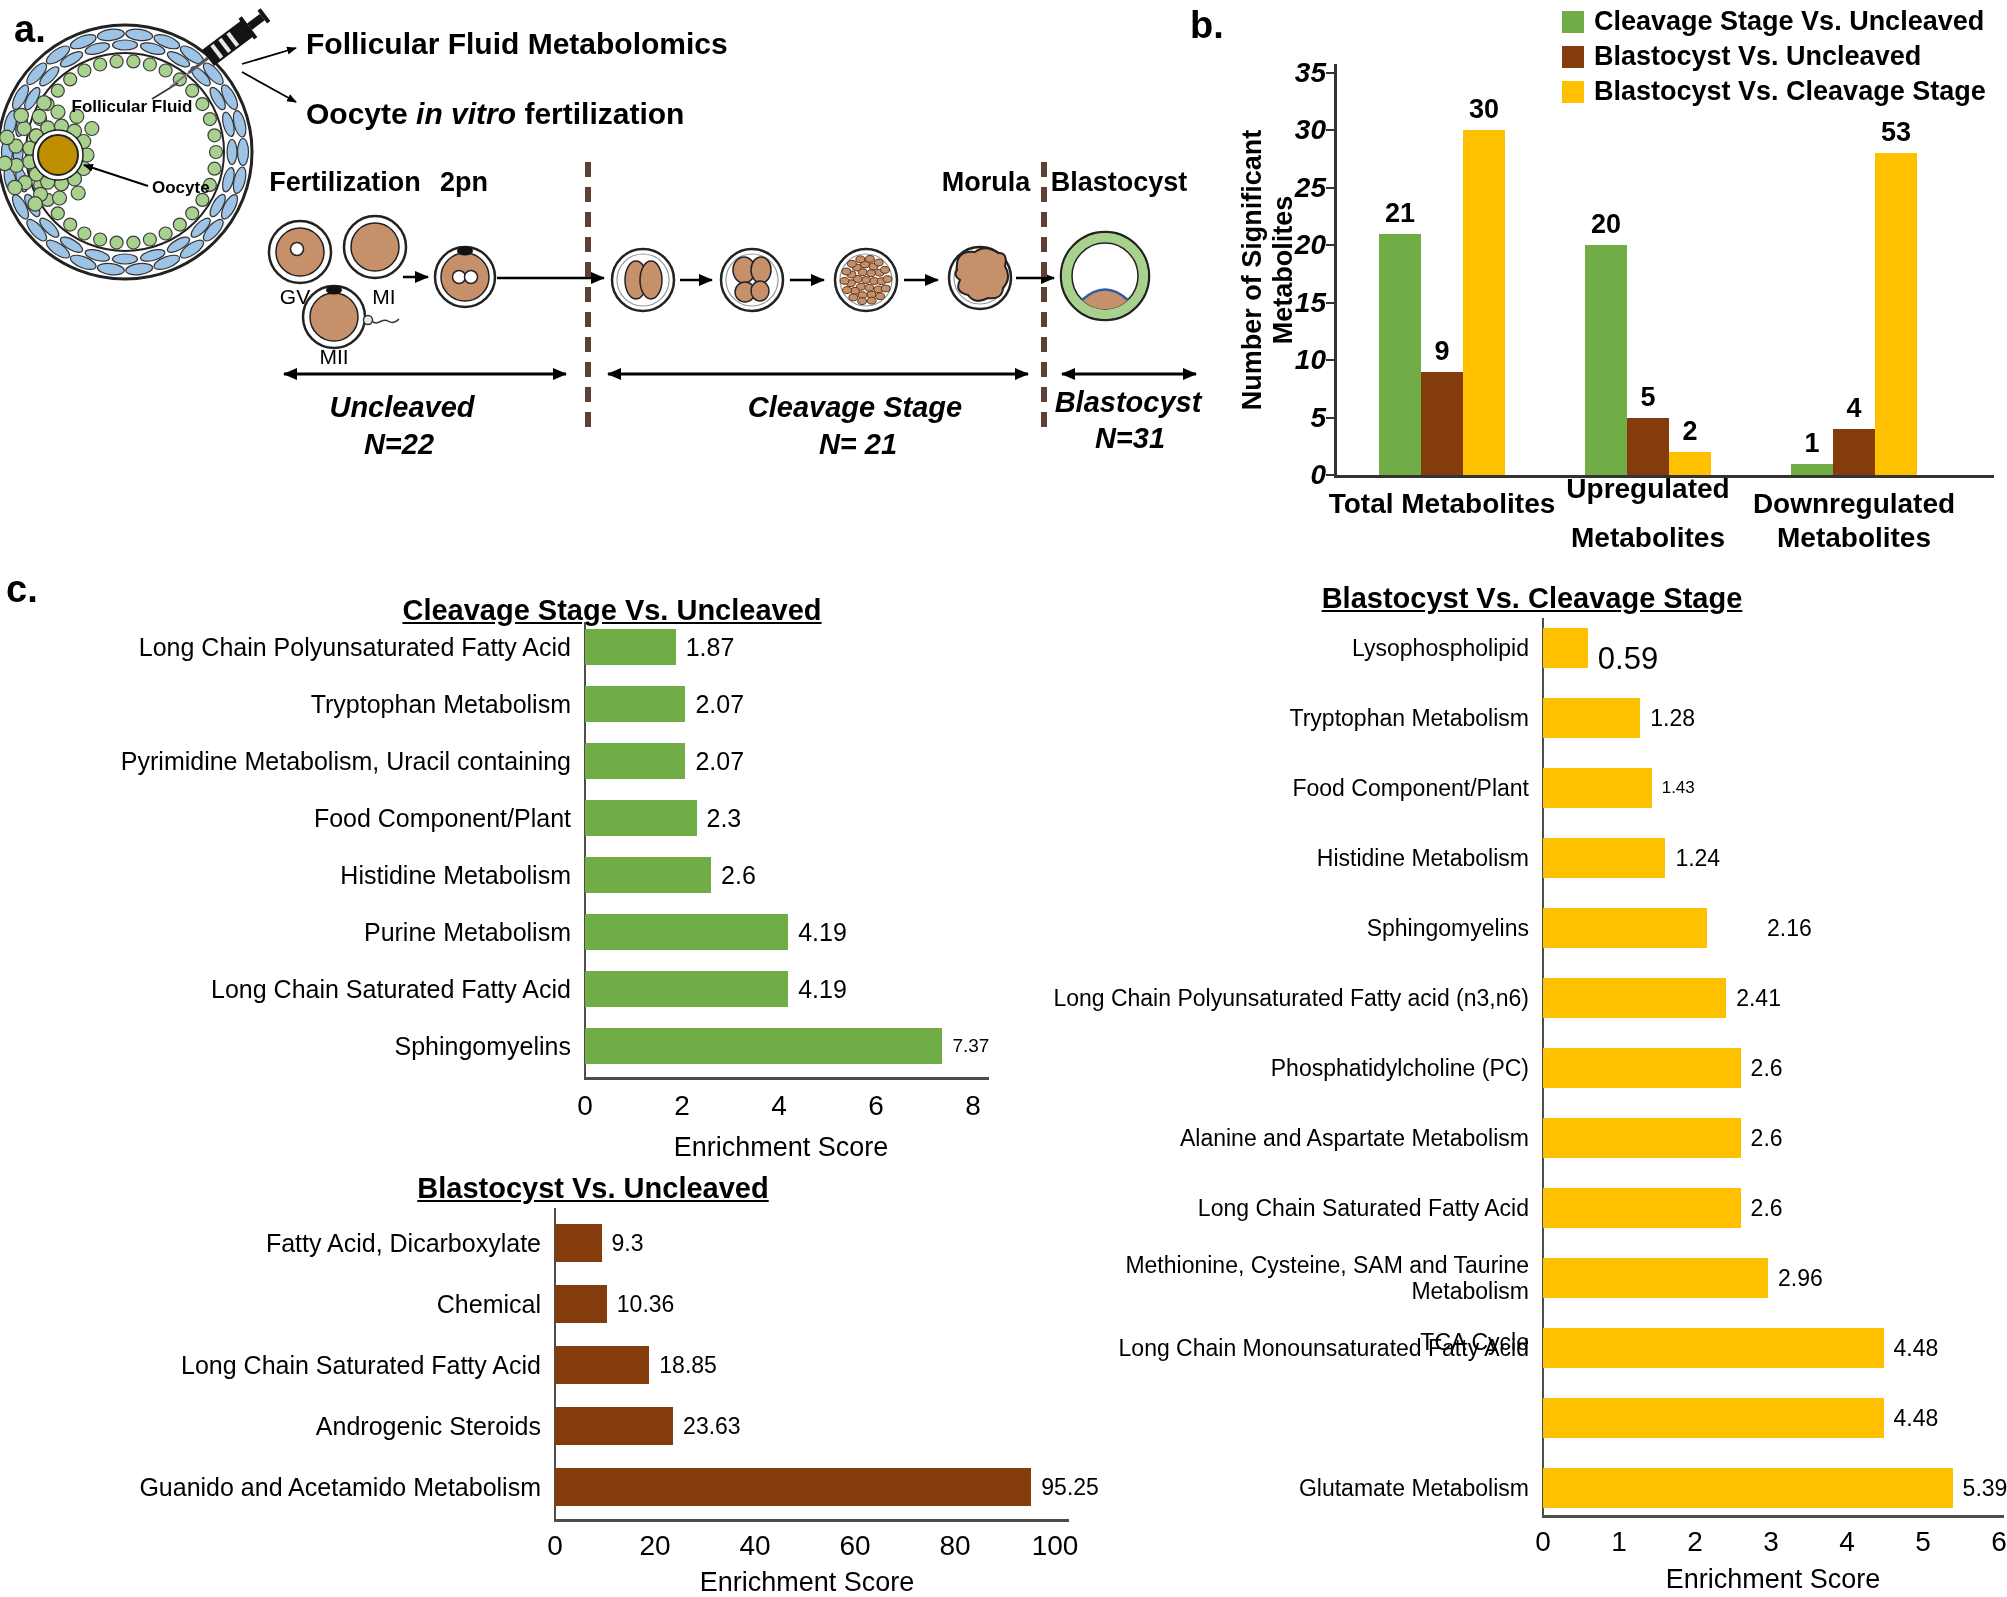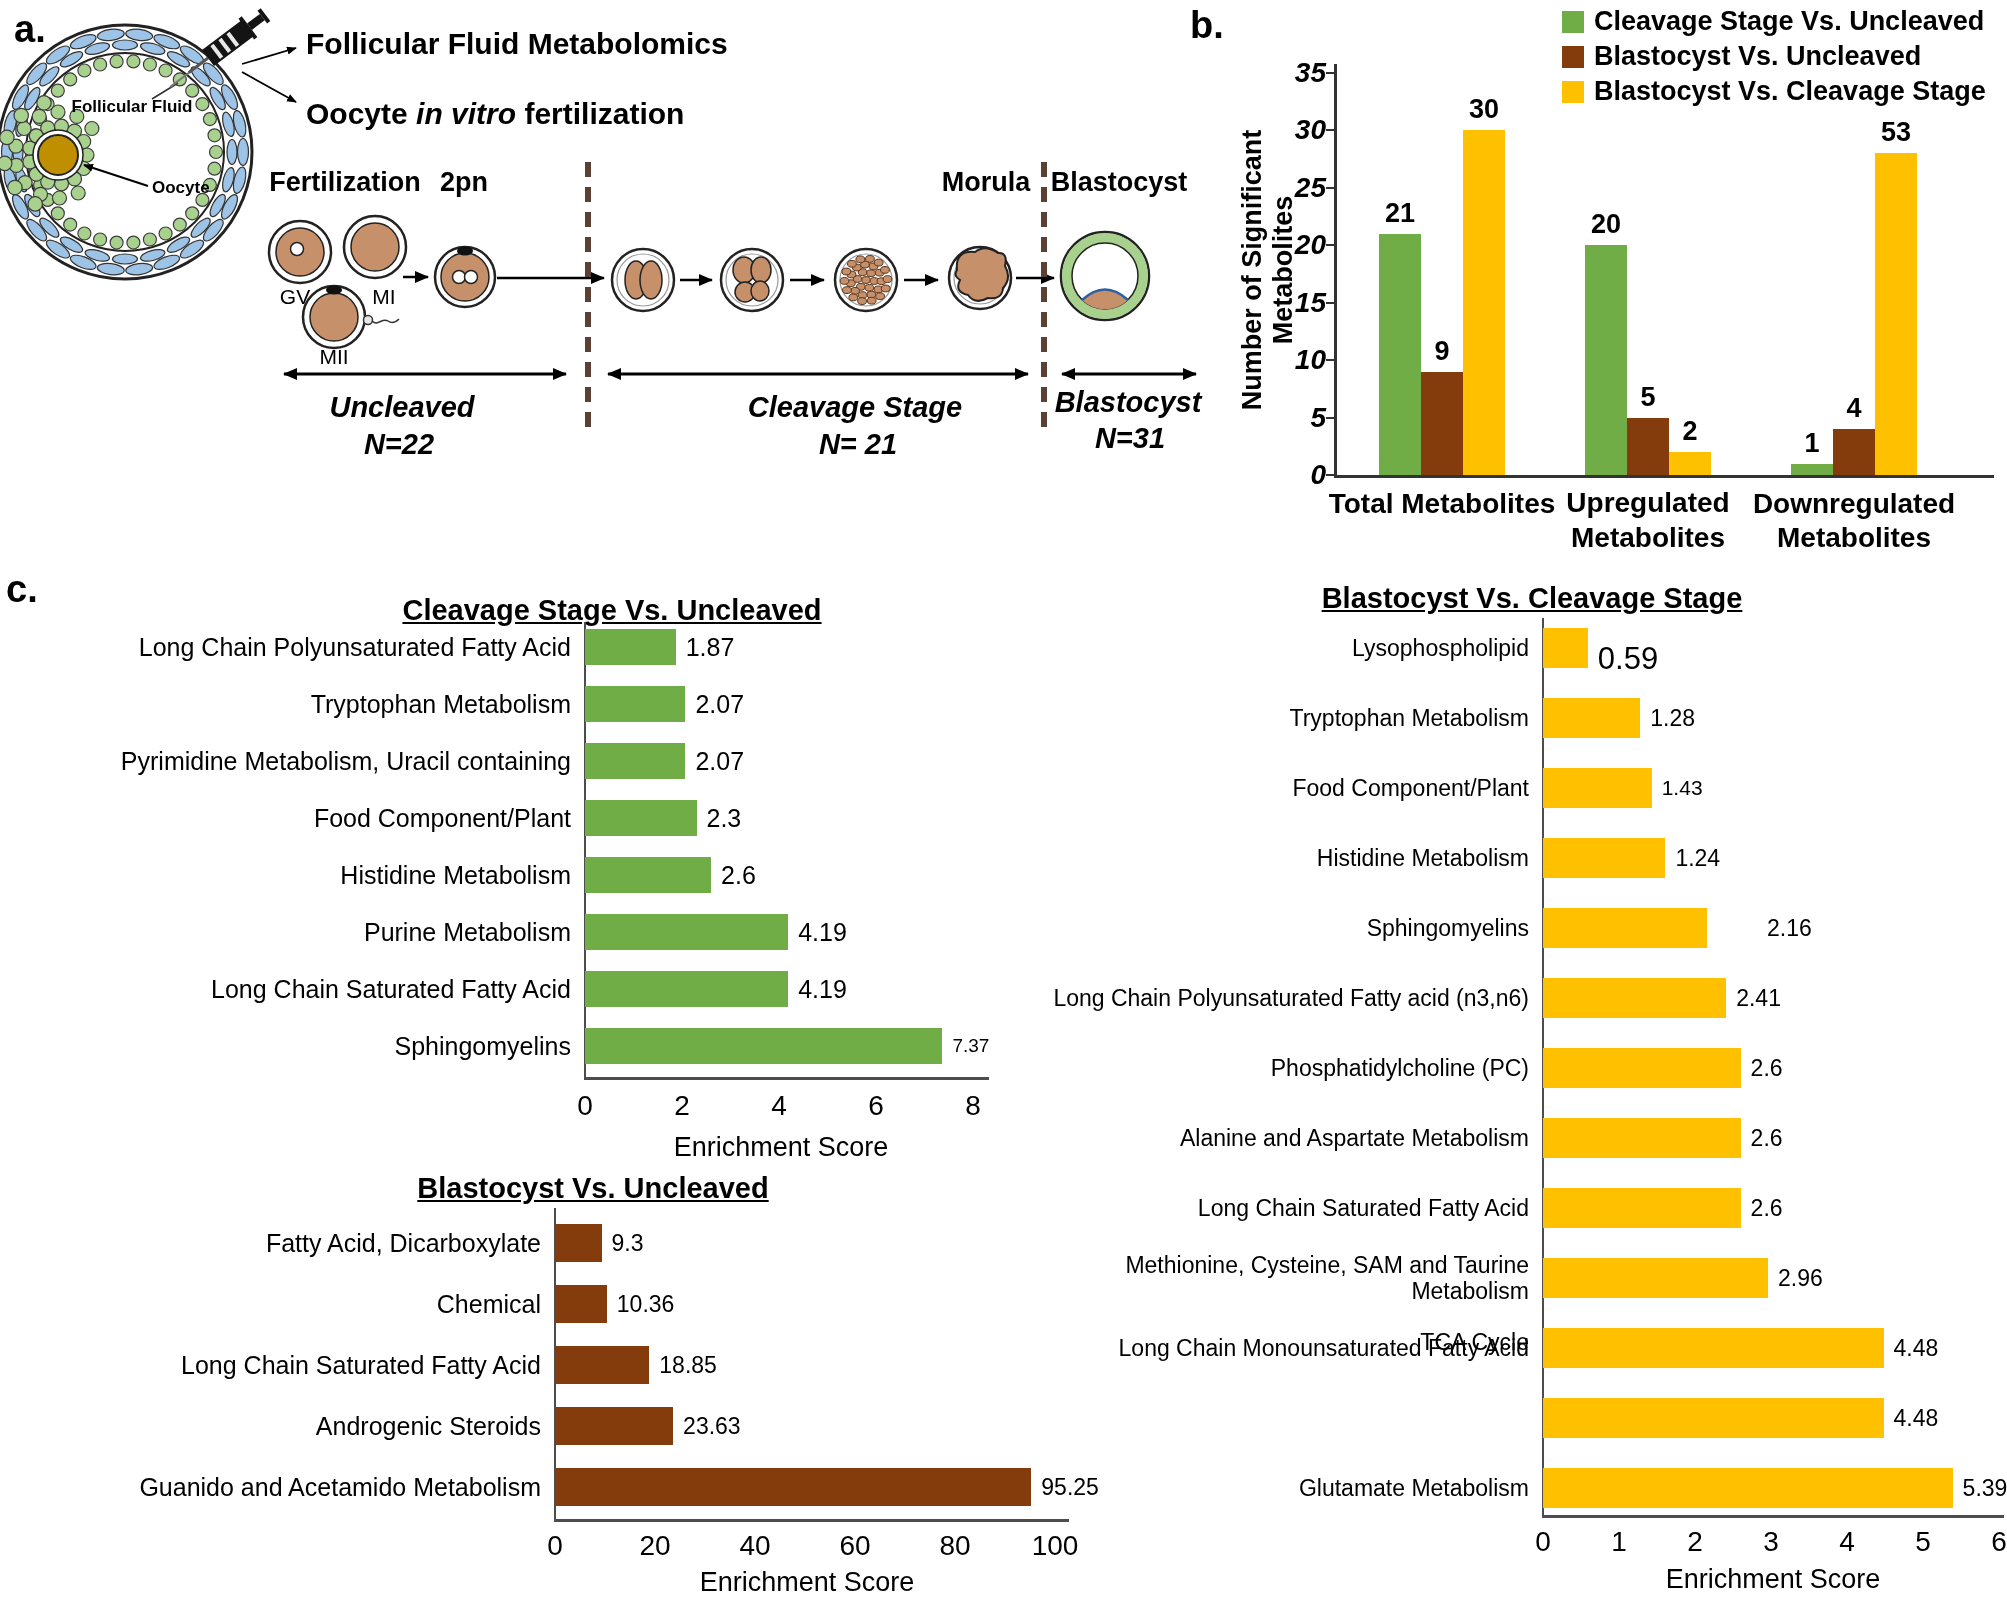--- a/index.html
+++ b/index.html
@@ -375,21 +375,21 @@
       <div class="b-val" style="position: absolute; left: 1608px; top: 381.5px; width: 80px;">5</div>
       <div style="position: absolute; left: 1833px; top: 429px; width: 42px; height: 46px; background: rgb(132, 60, 12);"></div>
       <div class="b-val" style="position: absolute; left: 1814px; top: 393px; width: 80px;">4</div>
       <div style="position: absolute; left: 1463px; top: 130px; width: 42px; height: 345px; background: rgb(255, 192, 0);"></div>
       <div class="b-val" style="position: absolute; left: 1444px; top: 94px; width: 80px;">30</div>
       <div style="position: absolute; left: 1669px; top: 452px; width: 42px; height: 23px; background: rgb(255, 192, 0);"></div>
       <div class="b-val" style="position: absolute; left: 1650px; top: 416px; width: 80px;">2</div>
       <div style="position: absolute; left: 1875px; top: 153px; width: 42px; height: 322px; background: rgb(255, 192, 0);"></div>
       <div class="b-val" style="position: absolute; left: 1856px; top: 117px; width: 80px;">53</div>
       <div class="b-cat" style="position: absolute; left: 1262px; top: 487px; width: 360px;">Total Metabolites</div>
-      <div class="b-cat" style="position: absolute; left: 1468px; top: 486px; width: 360px;">Upregulated</div>
+      <div class="b-cat" style="position: absolute; left: 1468px; top: 472px; width: 360px;">Upregulated</div>
       <div class="b-cat" style="position: absolute; left: 1468px; top: 521px; width: 360px;">Metabolites</div>
       <div class="b-cat" style="position: absolute; left: 1674px; top: 487px; width: 360px;">Downregulated</div>
       <div class="b-cat" style="position: absolute; left: 1674px; top: 521px; width: 360px;">Metabolites</div>
     </div>
 
   <div class="abs panel-letter" style="left:6px;top:568px;">c.</div>
   <div id="chart-green" style="position: absolute; left: 0px; top: 0px;">
       <div class="hc-title" style="position: absolute; left: 292px; top: 594px; width: 640px;">Cleavage Stage Vs. Uncleaved</div>
       <div style="position: absolute; left: 584px; top: 622px; width: 2px; height: 455px; background: rgb(77, 77, 77);"></div>
       <div style="position: absolute; left: 584px; top: 1077px; width: 405px; height: 3px; background: rgb(77, 77, 77);"></div>
@@ -456,21 +456,21 @@
       <div style="position: absolute; left: 1542px; top: 618px; width: 2px; height: 897px; background: rgb(77, 77, 77);"></div>
       <div style="position: absolute; left: 1542px; top: 1515px; width: 462px; height: 3px; background: rgb(77, 77, 77);"></div>
       <div class="hc-label" style="position: absolute; left: 1033px; top: 614px; width: 496px; height: 68px; font-size: 23px;">Lysophospholipid</div>
       <div class="hc-bar" style="position: absolute; left: 1543px; top: 628px; width: 44.8px; height: 40px; background: rgb(255, 192, 0);"></div>
       <div class="hc-val" style="position: absolute; left: 1597.8px; top: 646px; font-size: 31px;">0.59</div>
       <div class="hc-label" style="position: absolute; left: 1033px; top: 684px; width: 496px; height: 68px; font-size: 23px;">Tryptophan Metabolism</div>
       <div class="hc-bar" style="position: absolute; left: 1543px; top: 698px; width: 97.3px; height: 40px; background: rgb(255, 192, 0);"></div>
       <div class="hc-val" style="position: absolute; left: 1650.3px; top: 705px; font-size: 23px;">1.28</div>
       <div class="hc-label" style="position: absolute; left: 1033px; top: 754px; width: 496px; height: 68px; font-size: 23px;">Food Component/Plant</div>
       <div class="hc-bar" style="position: absolute; left: 1543px; top: 768px; width: 108.7px; height: 40px; background: rgb(255, 192, 0);"></div>
-      <div class="hc-val" style="position: absolute; left: 1661.7px; top: 775px; font-size: 21px;">1.43</div>
+      <div class="hc-val" style="position: absolute; left: 1661.7px; top: 775px; font-size: 17px;">1.43</div>
       <div class="hc-label" style="position: absolute; left: 1033px; top: 824px; width: 496px; height: 68px; font-size: 23px;">Histidine Metabolism</div>
       <div class="hc-bar" style="position: absolute; left: 1543px; top: 838px; width: 122.4px; height: 40px; background: rgb(255, 192, 0);"></div>
       <div class="hc-val" style="position: absolute; left: 1675.4px; top: 845px; font-size: 23px;">1.24</div>
       <div class="hc-label" style="position: absolute; left: 1033px; top: 894px; width: 496px; height: 68px; font-size: 23px;">Sphingomyelins</div>
       <div class="hc-bar" style="position: absolute; left: 1543px; top: 908px; width: 164.2px; height: 40px; background: rgb(255, 192, 0);"></div>
       <div class="hc-val" style="position: absolute; left: 1767px; top: 915px; font-size: 23px;">2.16</div>
       <div class="hc-label" style="position: absolute; left: 1033px; top: 964px; width: 496px; height: 68px; font-size: 23px;">Long Chain Polyunsaturated Fatty acid (n3,n6)</div>
       <div class="hc-bar" style="position: absolute; left: 1543px; top: 978px; width: 183.2px; height: 40px; background: rgb(255, 192, 0);"></div>
       <div class="hc-val" style="position: absolute; left: 1736.2px; top: 985px; font-size: 23px;">2.41</div>
       <div class="hc-label" style="position: absolute; left: 1033px; top: 1034px; width: 496px; height: 68px; font-size: 23px;">Phosphatidylcholine (PC)</div>

